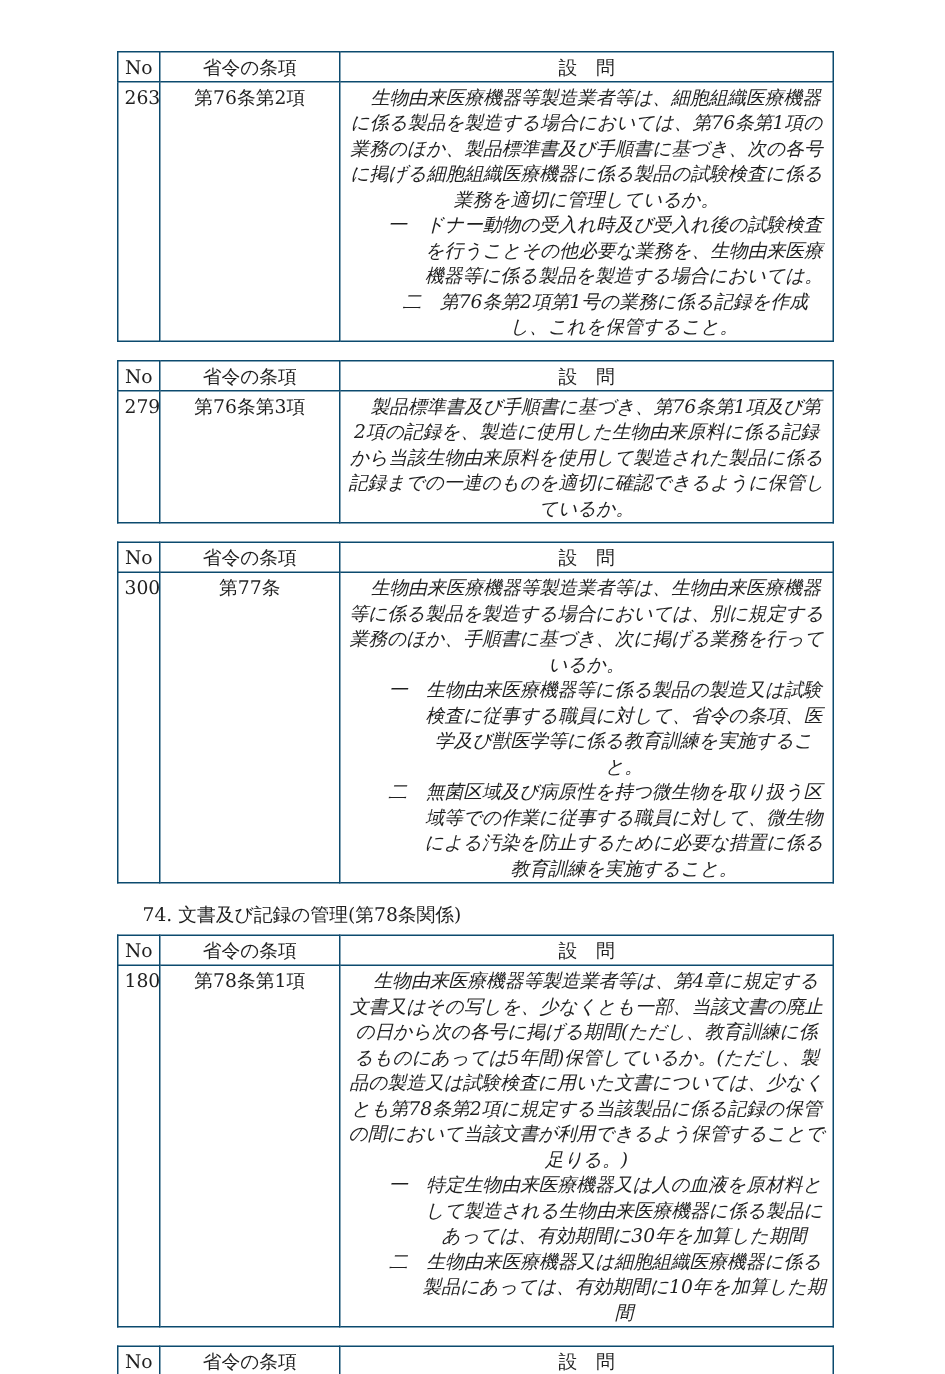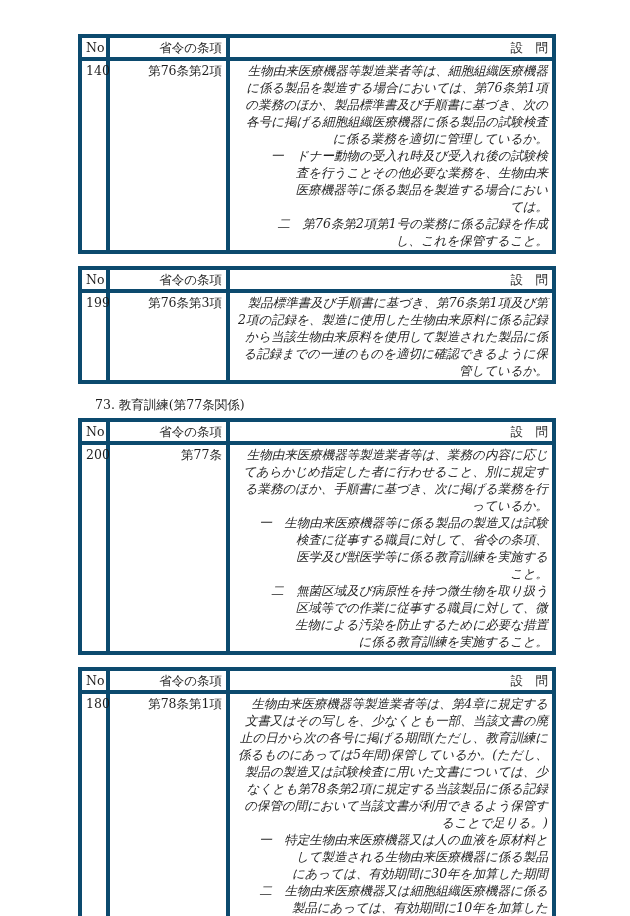--- a/index.html
+++ b/index.html
@@ -26,25 +26,25 @@
     margin: 2px 0 5px 17px;
   }
   table.qa {
     border-collapse: collapse;
     width: 478px;
     table-layout: fixed;
     font-size: 12.5px;
     line-height: 17px;
   }
   table.qa th, table.qa td {
-    border: 4px solid #0c4a6e;
+    border: 1px solid #0c4a6e;
     vertical-align: top;
     padding: 1px 4px;
     font-weight: normal;
-    text-align: right;
+    text-align: center;
   }
   col.c-no  { width: 28px; }
   col.c-art { width: 120px; }
   .th-q { padding-left: 26px; }
   .td-no { padding-left: 3px; padding-right: 1px; }
   .td-q p { margin: 0; font-style: italic; }
   .q-main { text-indent: 1em; }
   .q-item { padding-left: 4em; text-indent: -2em; }
 </style>
 </head>
@@ -61,21 +61,21 @@
         </colgroup>
       <thead>
         <tr>
           <th class="td-no">No</th>
           <th>省令の条項</th>
           <th class="th-q">設　問</th>
         </tr>
       </thead>
       <tbody>
         <tr>
-          <td class="td-no">140</td>
+          <td class="td-no">263</td>
           <td>第76条第2項</td>
           <td class="td-q">
             <p class="q-main">生物由来医療機器等製造業者等は、細胞組織医療機器に係る製品を製造する場合においては、第76条第1項の業務のほか、製品標準書及び手順書に基づき、次の各号に掲げる細胞組織医療機器に係る製品の試験検査に係る業務を適切に管理しているか。</p>
             <p class="q-item">一　ドナー動物の受入れ時及び受入れ後の試験検査を行うことその他必要な業務を、生物由来医療機器等に係る製品を製造する場合においては。</p>
             <p class="q-item">二　第76条第2項第1号の業務に係る記録を作成し、これを保管すること。</p>
           </td>
         </tr>
       </tbody>
     </table>
   </section>
@@ -89,60 +89,60 @@
         </colgroup>
       <thead>
         <tr>
           <th class="td-no">No</th>
           <th>省令の条項</th>
           <th class="th-q">設　問</th>
         </tr>
       </thead>
       <tbody>
         <tr>
-          <td class="td-no">199</td>
+          <td class="td-no">279</td>
           <td>第76条第3項</td>
           <td class="td-q">
             <p class="q-main">製品標準書及び手順書に基づき、第76条第1項及び第2項の記録を、製造に使用した生物由来原料に係る記録から当該生物由来原料を使用して製造された製品に係る記録までの一連のものを適切に確認できるように保管しているか。</p>
           </td>
         </tr>
       </tbody>
     </table>
   </section>
 
   <section class="sec">
-    <h2 class="sec-heading">73. 教育訓練(第77条関係)</h2>
     <table class="qa">
       <colgroup>
           <col class="c-no">
           <col class="c-art">
           <col class="c-q">
         </colgroup>
       <thead>
         <tr>
           <th class="td-no">No</th>
           <th>省令の条項</th>
           <th class="th-q">設　問</th>
         </tr>
       </thead>
       <tbody>
         <tr>
-          <td class="td-no">200</td>
+          <td class="td-no">300</td>
           <td>第77条</td>
           <td class="td-q">
-            <p class="q-main">生物由来医療機器等製造業者等は、業務の内容に応じてあらかじめ指定した者に行わせること、別に規定する業務のほか、手順書に基づき、次に掲げる業務を行っているか。</p>
+            <p class="q-main">生物由来医療機器等製造業者等は、生物由来医療機器等に係る製品を製造する場合においては、別に規定する業務のほか、手順書に基づき、次に掲げる業務を行っているか。</p>
             <p class="q-item">一　生物由来医療機器等に係る製品の製造又は試験検査に従事する職員に対して、省令の条項、医学及び獣医学等に係る教育訓練を実施すること。</p>
             <p class="q-item">二　無菌区域及び病原性を持つ微生物を取り扱う区域等での作業に従事する職員に対して、微生物による汚染を防止するために必要な措置に係る教育訓練を実施すること。</p>
           </td>
         </tr>
       </tbody>
     </table>
   </section>
 
   <section class="sec">
+    <h2 class="sec-heading">74. 文書及び記録の管理(第78条関係)</h2>
     <table class="qa">
       <colgroup>
           <col class="c-no">
           <col class="c-art">
           <col class="c-q">
         </colgroup>
       <thead>
         <tr>
           <th class="td-no">No</th>
           <th>省令の条項</th>

